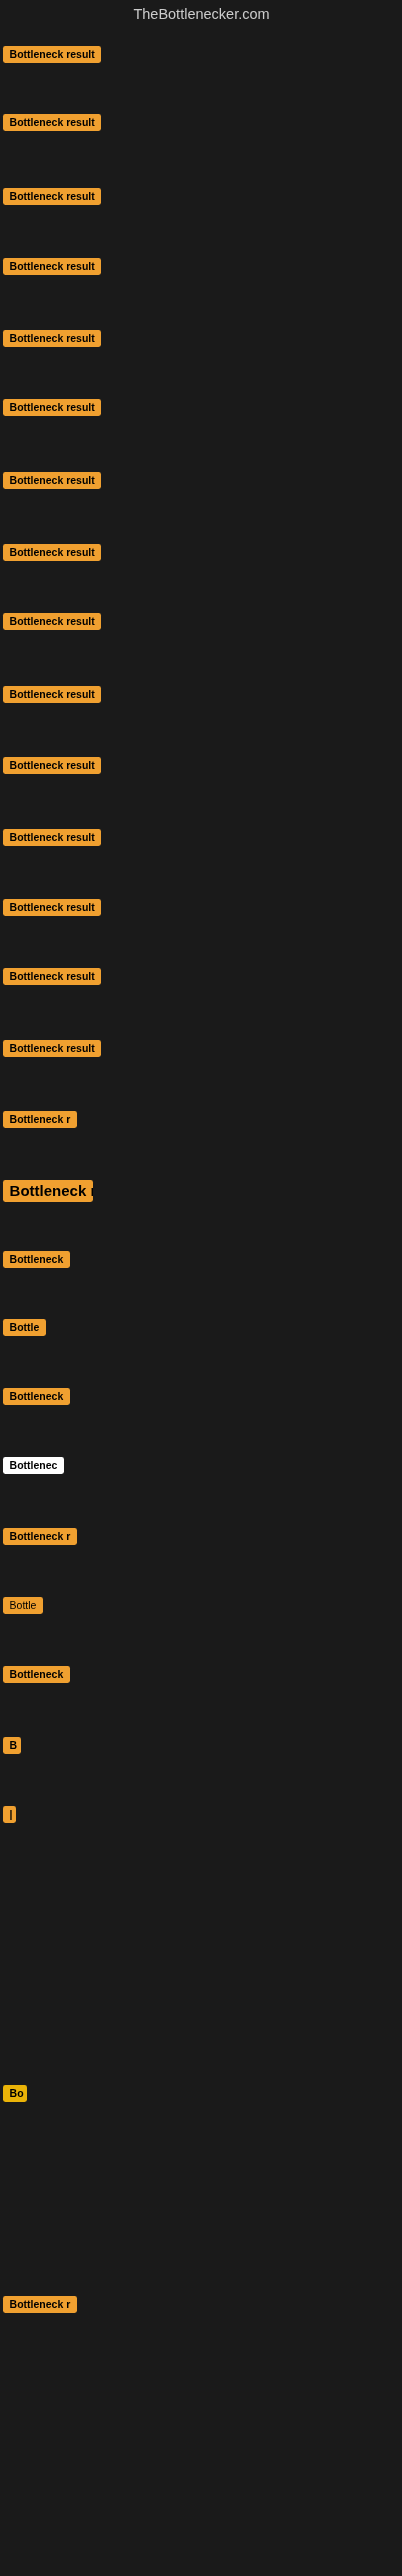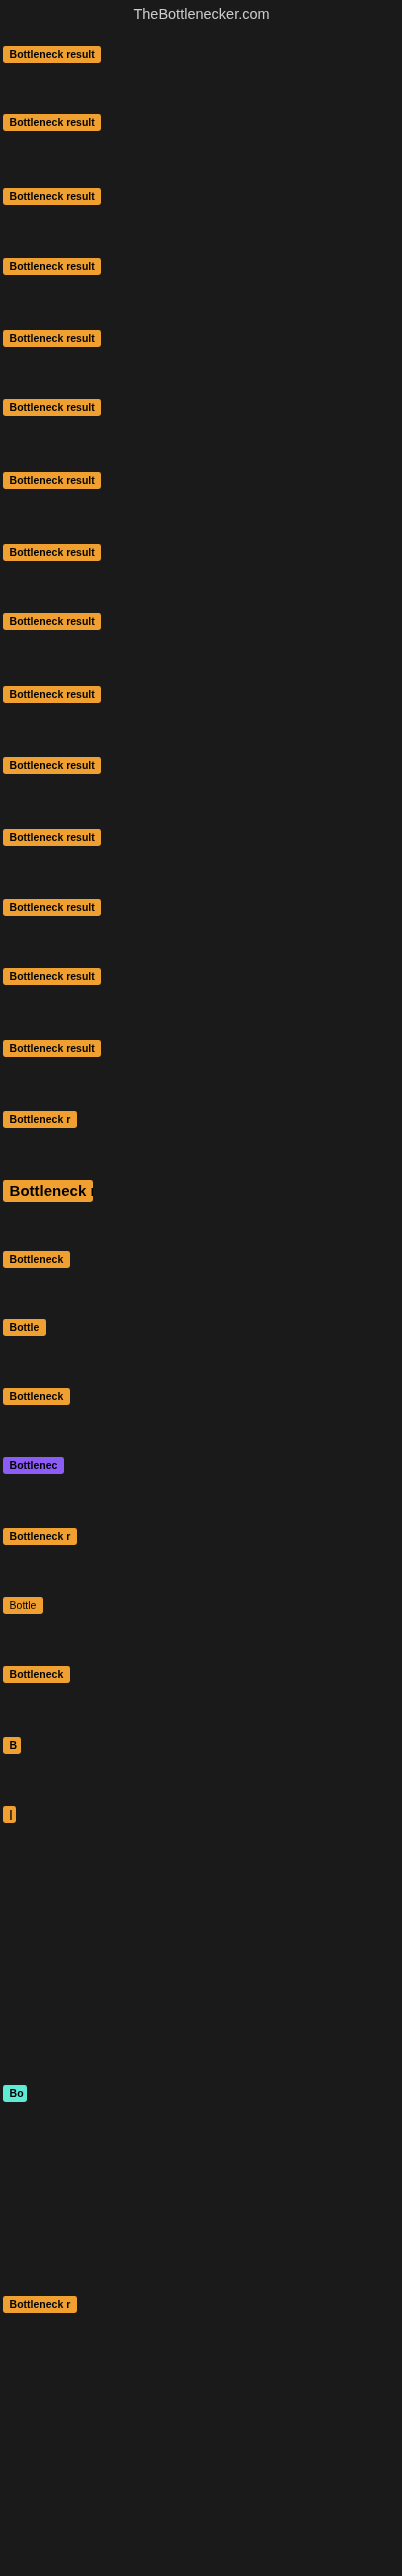--- a/index.html
+++ b/index.html
@@ -40,22 +40,22 @@
     <div style="position: absolute; top: 757px; left: 3.2px;"><span style="display: inline-block; background-color: rgb(240, 160, 48); color: rgb(0, 0, 0); font-size: 10.5px; font-weight: bold; padding: 2.4px 6.4px; border-radius: 2.4px; white-space: nowrap; overflow: hidden; max-width: 105px;">Bottleneck result</span></div>
     <div style="position: absolute; top: 829px; left: 3.2px;"><span style="display: inline-block; background-color: rgb(240, 160, 48); color: rgb(0, 0, 0); font-size: 10.5px; font-weight: bold; padding: 2.4px 6.4px; border-radius: 2.4px; white-space: nowrap; overflow: hidden; max-width: 105px;">Bottleneck result</span></div>
     <div style="position: absolute; top: 899px; left: 3.2px;"><span style="display: inline-block; background-color: rgb(240, 160, 48); color: rgb(0, 0, 0); font-size: 10.5px; font-weight: bold; padding: 2.4px 6.4px; border-radius: 2.4px; white-space: nowrap; overflow: hidden; max-width: 105px;">Bottleneck result</span></div>
     <div style="position: absolute; top: 968px; left: 3.2px;"><span style="display: inline-block; background-color: rgb(240, 160, 48); color: rgb(0, 0, 0); font-size: 10.5px; font-weight: bold; padding: 2.4px 6.4px; border-radius: 2.4px; white-space: nowrap; overflow: hidden; max-width: 105px;">Bottleneck result</span></div>
     <div style="position: absolute; top: 1040px; left: 3.2px;"><span style="display: inline-block; background-color: rgb(240, 160, 48); color: rgb(0, 0, 0); font-size: 10.5px; font-weight: bold; padding: 2.4px 6.4px; border-radius: 2.4px; white-space: nowrap; overflow: hidden; max-width: 103px;">Bottleneck result</span></div>
     <div style="position: absolute; top: 1111px; left: 3.2px;"><span style="display: inline-block; background-color: rgb(240, 160, 48); color: rgb(0, 0, 0); font-size: 10.5px; font-weight: bold; padding: 2.4px 6.4px; border-radius: 2.4px; white-space: nowrap; overflow: hidden; max-width: 76px;">Bottleneck r</span></div>
     <div style="position: absolute; top: 1180px; left: 3.2px;"><span style="display: inline-block; background-color: rgb(240, 160, 48); color: rgb(0, 0, 0); font-size: 15px; font-weight: bold; padding: 2.4px 6.4px; border-radius: 2.4px; white-space: nowrap; overflow: hidden; max-width: 90px;">Bottleneck resu</span></div>
     <div style="position: absolute; top: 1251px; left: 3.2px;"><span style="display: inline-block; background-color: rgb(240, 160, 48); color: rgb(0, 0, 0); font-size: 10.5px; font-weight: bold; padding: 2.4px 6.4px; border-radius: 2.4px; white-space: nowrap; overflow: hidden; max-width: 68px;">Bottleneck</span></div>
     <div style="position: absolute; top: 1319px; left: 3.2px;"><span style="display: inline-block; background-color: rgb(240, 160, 48); color: rgb(0, 0, 0); font-size: 10.5px; font-weight: bold; padding: 2.4px 6.4px; border-radius: 2.4px; white-space: nowrap; overflow: hidden; max-width: 55px;">Bottle</span></div>
     <div style="position: absolute; top: 1388px; left: 3.2px;"><span style="display: inline-block; background-color: rgb(240, 160, 48); color: rgb(0, 0, 0); font-size: 10.5px; font-weight: bold; padding: 2.4px 6.4px; border-radius: 2.4px; white-space: nowrap; overflow: hidden; max-width: 68px;">Bottleneck</span></div>
-    <div style="position: absolute; top: 1457px; left: 3.2px;"><span style="display: inline-block; background-color: #8b5cf6; color: rgb(0, 0, 0); font-size: 10.5px; font-weight: bold; padding: 2.4px 6.4px; border-radius: 2.4px; white-space: nowrap; overflow: hidden; max-width: 63px;">Bottlenec</span></div>
+    <div style="position: absolute; top: 1457px; left: 3.2px;"><span style="display: inline-block; background-color: #ffffff; color: rgb(0, 0, 0); font-size: 10.5px; font-weight: bold; padding: 2.4px 6.4px; border-radius: 2.4px; white-space: nowrap; overflow: hidden; max-width: 63px;">Bottlenec</span></div>
     <div style="position: absolute; top: 1528px; left: 3.2px;"><span style="display: inline-block; background-color: rgb(240, 160, 48); color: rgb(0, 0, 0); font-size: 10.5px; font-weight: bold; padding: 2.4px 6.4px; border-radius: 2.4px; white-space: nowrap; overflow: hidden; max-width: 76px;">Bottleneck r</span></div>
     <div style="position: absolute; top: 1597px; left: 3.2px;"><span style="display: inline-block; background-color: rgb(240, 160, 48); color: rgb(0, 0, 0); font-size: 10.5px; font-weight: normal; padding: 2.4px 6.4px; border-radius: 2.4px; white-space: nowrap; overflow: hidden; max-width: 48px;">Bottle</span></div>
     <div style="position: absolute; top: 1666px; left: 3.2px;"><span style="display: inline-block; background-color: rgb(240, 160, 48); color: rgb(0, 0, 0); font-size: 10.5px; font-weight: bold; padding: 2.4px 6.4px; border-radius: 2.4px; white-space: nowrap; overflow: hidden; max-width: 68px;">Bottleneck</span></div>
     <div style="position: absolute; top: 1737px; left: 3.2px;"><span style="display: inline-block; background-color: rgb(240, 160, 48); color: rgb(0, 0, 0); font-size: 10.5px; font-weight: bold; padding: 2.4px 6.4px; border-radius: 2.4px; white-space: nowrap; overflow: hidden; max-width: 17.7px;">B</span></div>
     <div style="position: absolute; top: 1806px; left: 3.2px;"><span style="display: inline-block; background-color: rgb(240, 160, 48); color: rgb(0, 0, 0); font-size: 10.5px; font-weight: bold; padding: 2.4px 6.4px; border-radius: 2.4px; white-space: nowrap; overflow: hidden; max-width: 9.7px;">|</span></div>
-    <div style="position: absolute; top: 2085px; left: 3.2px;"><span style="display: inline-block; background-color: #5eead4; color: rgb(0, 0, 0); font-size: 10.5px; font-weight: bold; padding: 2.4px 6.4px; border-radius: 2.4px; white-space: nowrap; overflow: hidden; max-width: 24px;">Bo</span></div>
+    <div style="position: absolute; top: 2085px; left: 3.2px;"><span style="display: inline-block; background-color: #eab308; color: rgb(0, 0, 0); font-size: 10.5px; font-weight: bold; padding: 2.4px 6.4px; border-radius: 2.4px; white-space: nowrap; overflow: hidden; max-width: 24px;">Bo</span></div>
     <div style="position: absolute; top: 2296px; left: 3.2px;"><span style="display: inline-block; background-color: rgb(240, 160, 48); color: rgb(0, 0, 0); font-size: 10.5px; font-weight: bold; padding: 2.4px 6.4px; border-radius: 2.4px; white-space: nowrap; overflow: hidden; max-width: 76px;">Bottleneck r</span></div>
   </div>
 
 
 </body></html>

